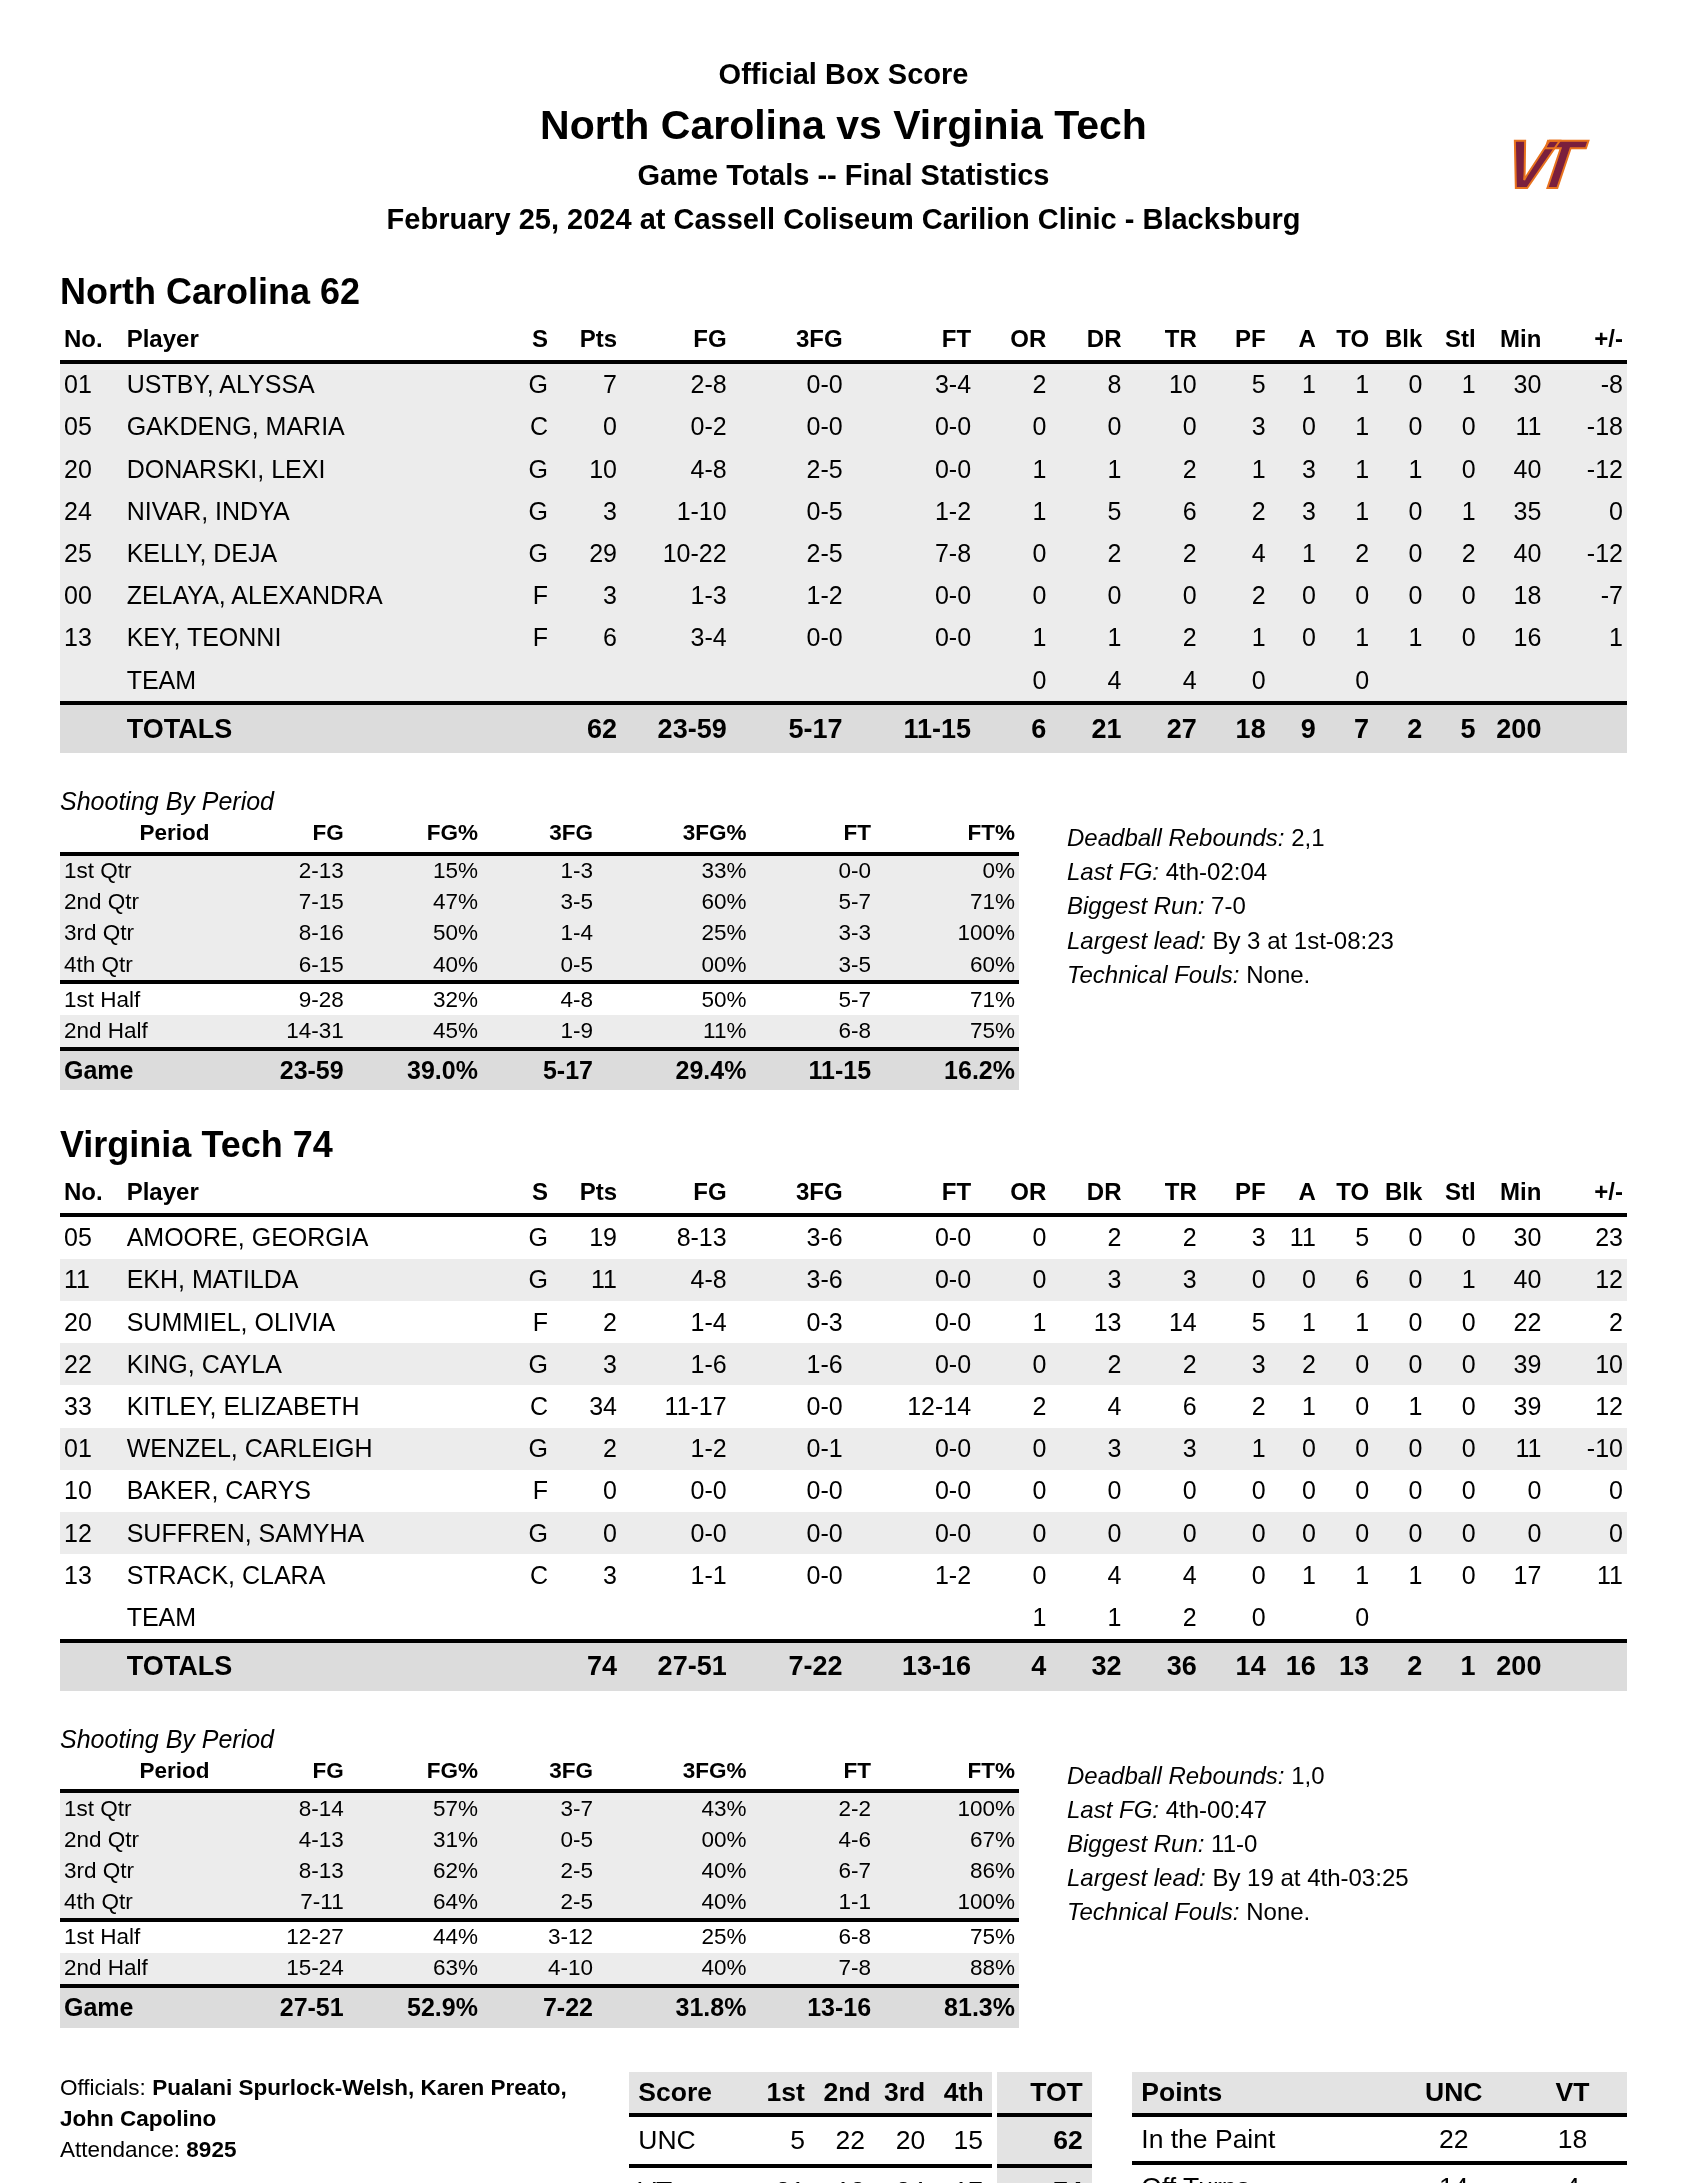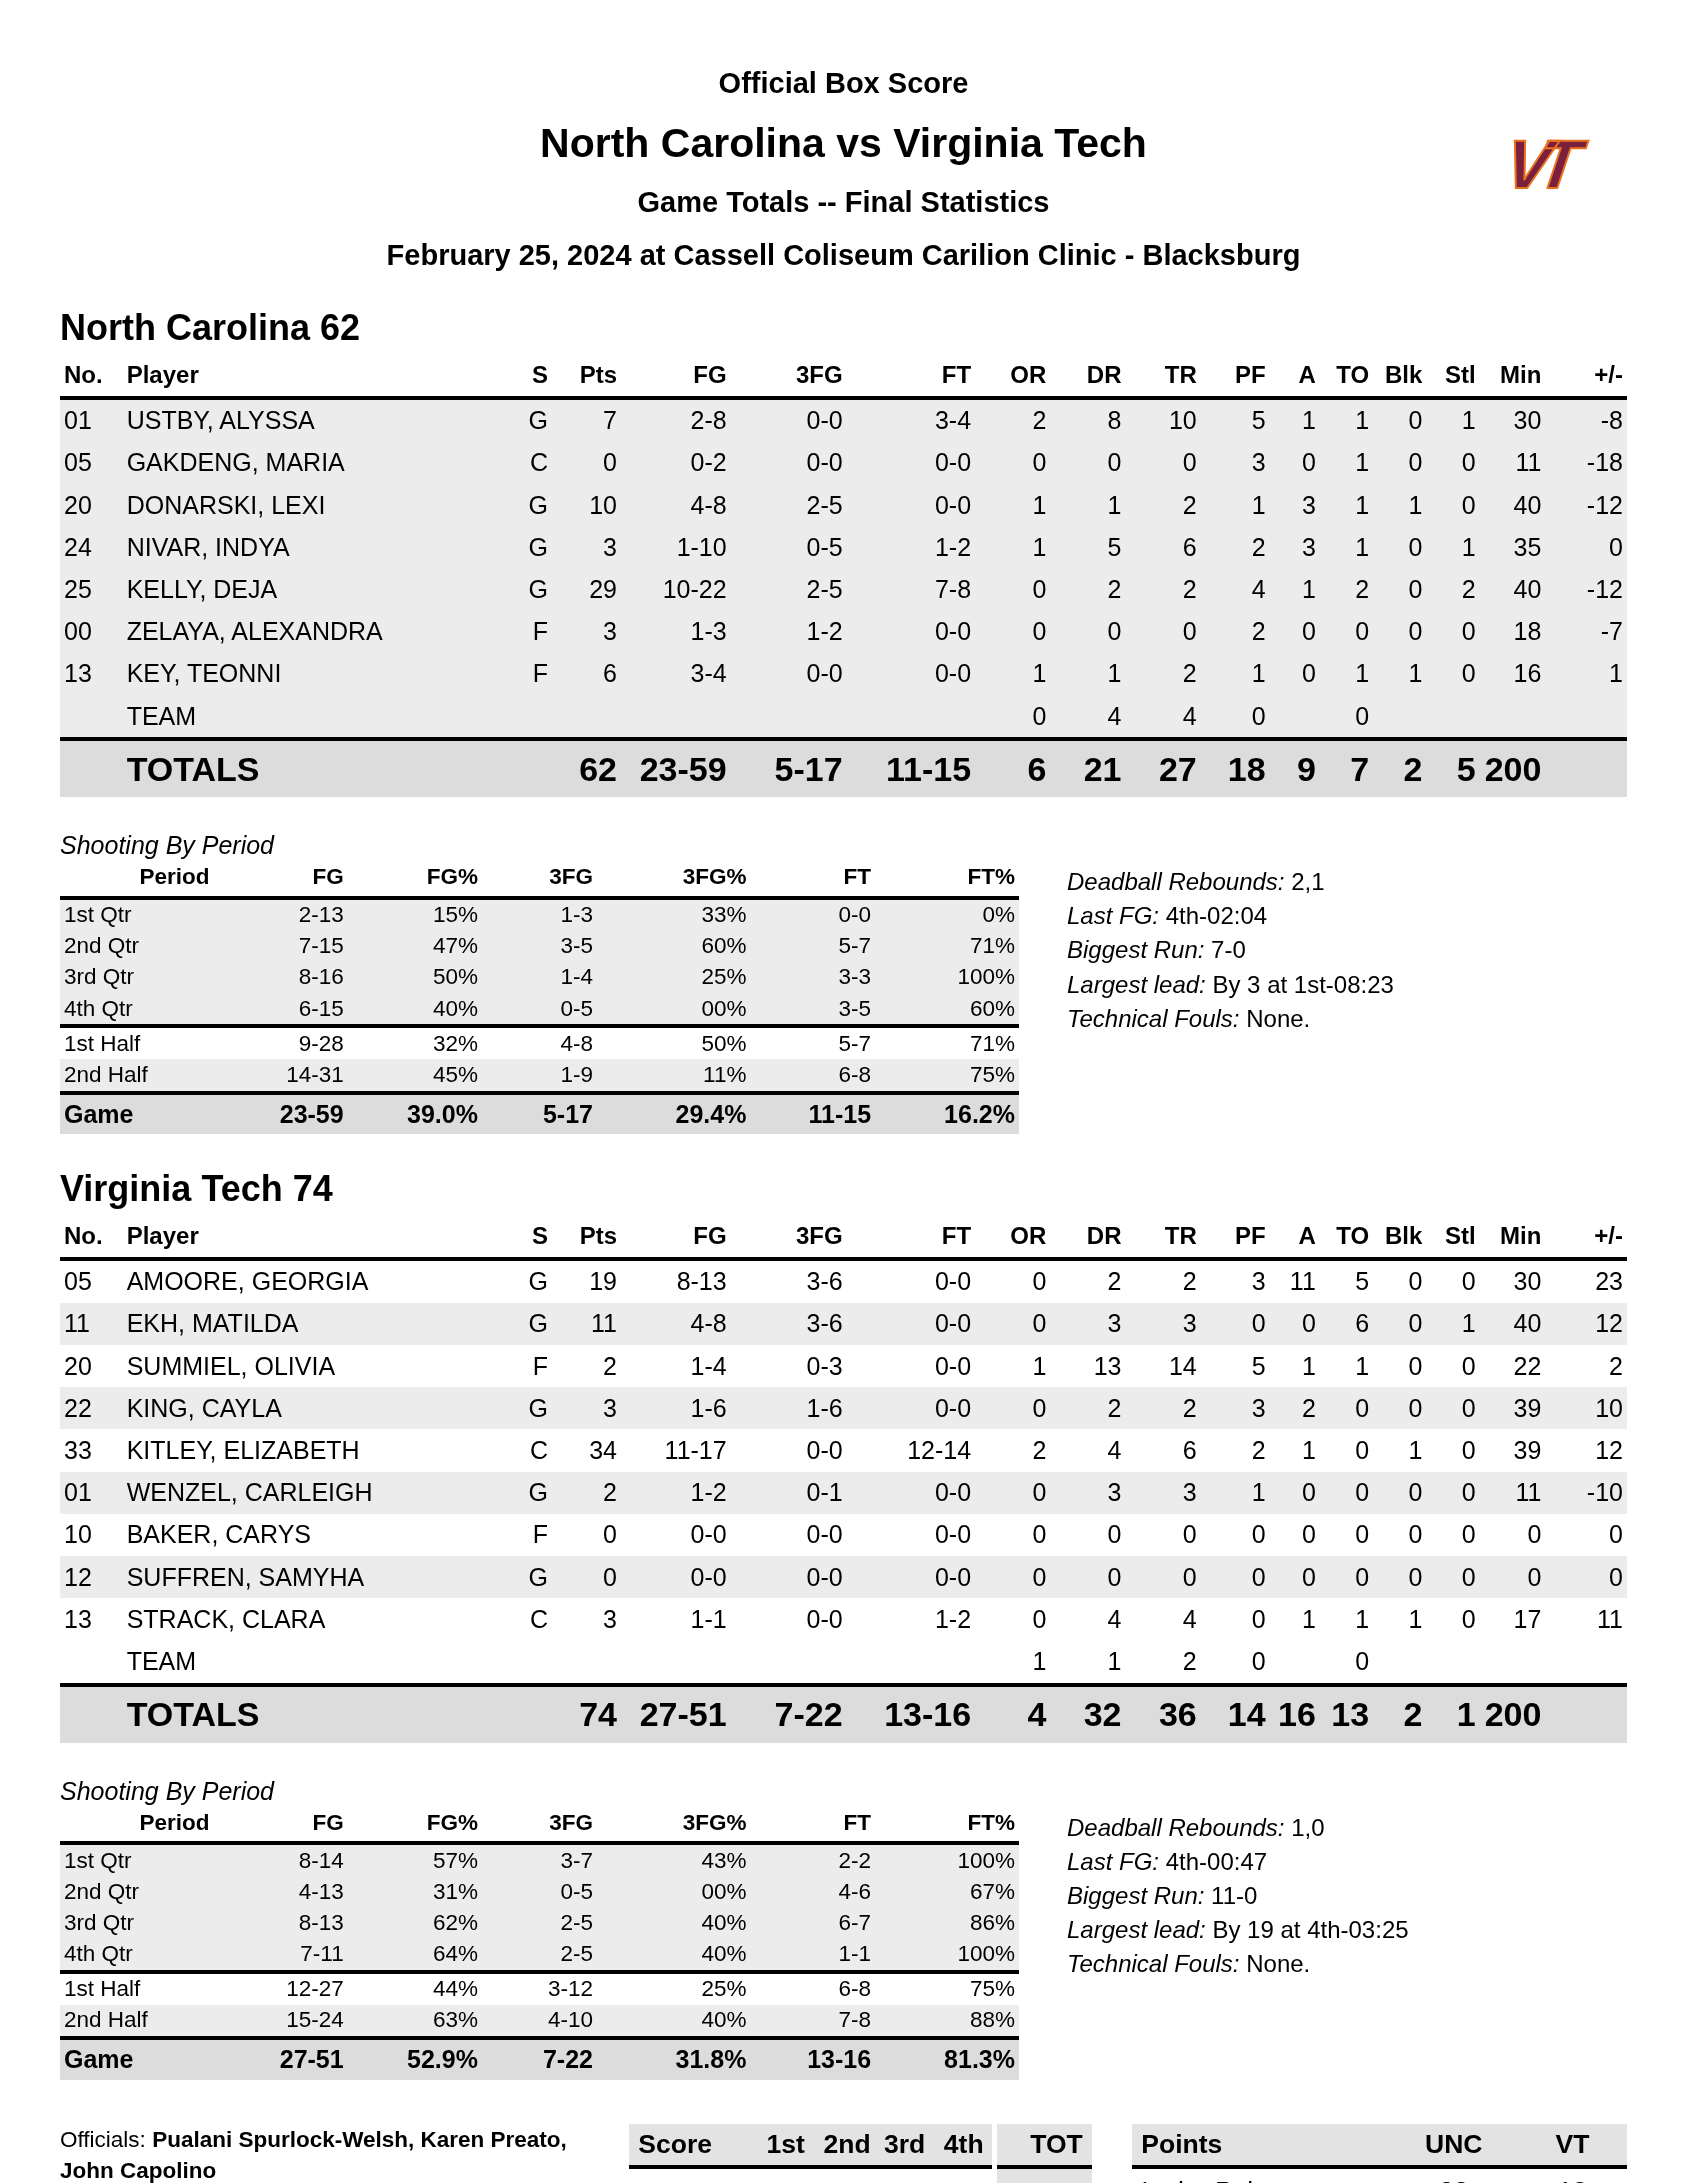--- a/index.html
+++ b/index.html
@@ -9,37 +9,37 @@
     width:1687px;
     height:2183px;
     box-sizing:border-box;
     padding:49px 60px 0 60px;
     background:#fff;
     color:#000;
     font-family:"Liberation Sans", sans-serif;
   }
   
   .doc-header{text-align:center;line-height:1.22;}
-  .doc-header p{margin:17px;}
+  .doc-header p{margin:8px;}
   .h-small{font-size:29px;font-weight:bold;}
   .h-big{font-size:41px;font-weight:bold;margin:2.6px 0;}
   .vt-logo{position:absolute;top:130px;right:64px;}
   
   .team-title{font-size:36px;font-weight:bold;margin:34px 0 9.3px 0;}
   table.box{width:100%;border-collapse:collapse;font-size:25px;table-layout:fixed;}
   table.box th{font-size:24px;font-weight:bold;padding:2.6px 4px 6.6px 4px;border-bottom:4.6px solid #000;}
   table.box td{padding:6.6px 4px;overflow:hidden;white-space:nowrap;}
   .l{text-align:left;}
   .r{text-align:right;}
   .c{text-align:center;}
   table.box.shade-all tbody tr{background:#ececec;}
   table.box.shade-alt tbody tr:nth-child(even){background:#ececec;}
   table.box.shade-alt tbody tr.team-row{background:#fff;}
   table.box tbody tr.totals-row{background:#dcdcdc !important;font-weight:bold;}
-  table.box tbody tr.totals-row td{border-top:4.6px solid #000;padding:8.6px 4px;font-size:34px;}
+  table.box tbody tr.totals-row td{border-top:4.6px solid #000;padding:8.6px 4px;font-size:27px;}
   
   .shoot-flex{display:flex;margin-top:34px;align-items:flex-start;}
   .shoot-col{width:959px;flex:0 0 auto;}
   .shoot-title{font-style:italic;font-size:25px;margin:0 0 2.6px 0;}
   table.shoot{width:100%;border-collapse:collapse;font-size:22.5px;table-layout:fixed;}
   table.shoot th{font-weight:bold;padding:1.3px 4px 5.3px 4px;border-bottom:4px solid #000;text-align:right;}
   table.shoot td{padding:2.6px 4px;white-space:nowrap;}
   table.shoot tbody.quarters tr{background:#ececec;}
   table.shoot tbody.halves tr:first-child td{border-top:4px solid #000;}
   table.shoot tbody.halves tr:nth-child(2){background:#ececec;}

